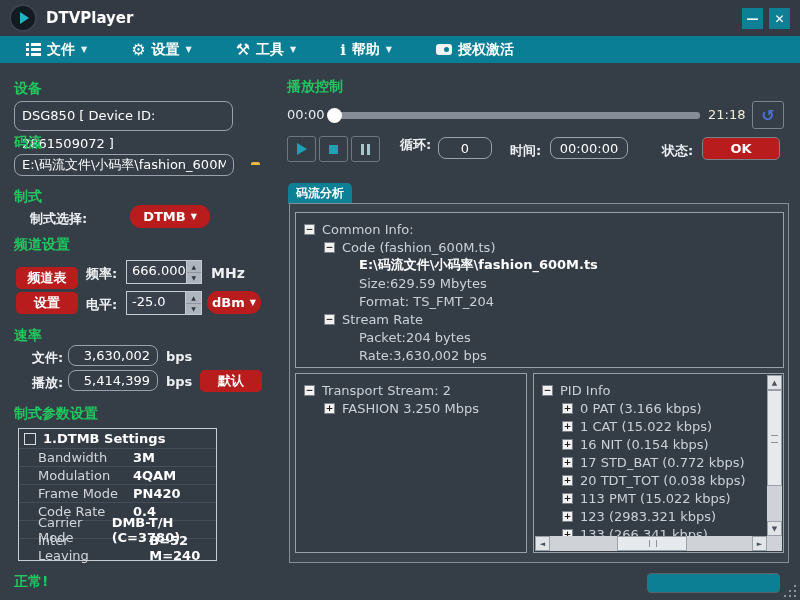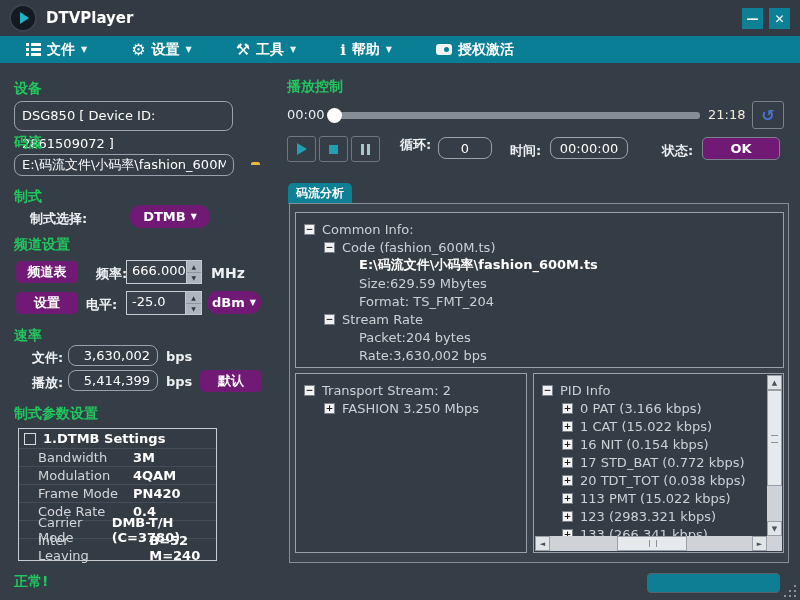--- a/index.html
+++ b/index.html
@@ -33,21 +33,21 @@
   .listicon .b{width:10px;height:3px;background:#fff;}
   .licicon{width:16px;height:11px;background:#f2f4f5;border-radius:3px;position:relative;}
   .licicon:after{content:"";position:absolute;right:3px;top:3px;width:5px;height:5px;border-radius:50%;background:#0a7e94;}
 
   
   .seclabel{position:absolute;color:#22c55e;font-weight:bold;font-size:14px;}
   .lbl{position:absolute;color:#eef1f3;font-weight:bold;font-size:13px;}
   .inputbox{position:absolute;background:transparent;border:1px solid #9aa1ab;border-radius:8px;
             color:#fff;font-size:13px;box-sizing:border-box;padding:0 7px;outline:none;
             font-family:"DejaVu Sans","Liberation Sans",sans-serif;}
-  .tealbtn{position:absolute;background:#701a75;color:#fff;font-weight:bold;border:none;
+  .tealbtn{position:absolute;background:#b91c1c;color:#fff;font-weight:bold;border:none;
            border-radius:5px;font-size:13px;cursor:pointer;display:flex;align-items:center;
            justify-content:center;gap:5px;font-family:"DejaVu Sans","Liberation Sans",sans-serif;}
   .pill{border-radius:11px;}
   .dnarrow{font-size:8px;}
 
   .spinner{position:absolute;border:1px solid #c6cbd1;background:#39414c;box-sizing:border-box;display:flex;}
   .spinner .val{flex:1;color:#fff;font-size:13px;padding:2px 0 0 5px;}
   .spinbtns{width:15px;border-left:1px solid #c6cbd1;background:#aeb5bf;display:flex;flex-direction:column;}
   .spinbtns .sb{flex:1;display:flex;align-items:center;justify-content:center;font-size:6px;color:#2e3845;cursor:pointer;}
   .spinbtns .sb:first-child{border-bottom:1px solid #8e95a0;}
@@ -175,22 +175,22 @@
   <button class="folderbtn"><span class="folder"></span></button>
 
   <div class="seclabel" style="left:14px;top:188px;">制式</div>
   <div class="lbl" style="left:30px;top:210px;">制式选择:</div>
   <button class="tealbtn pill" style="left:130px;top:205px;width:80px;height:23px;">
     <span>DTMB</span>
     <span class="dnarrow">▼</span>
   </button>
 
   <div class="seclabel" style="left:14px;top:236px;">频道设置</div>
-  <button class="tealbtn" style="left:16px;top:261px;width:62px;height:22px;">频道表</button>
-  <div class="lbl" style="left:96px;top:265px;">频率:</div>
+  <button class="tealbtn" style="left:16px;top:267px;width:62px;height:22px;">频道表</button>
+  <div class="lbl" style="left:86px;top:265px;">频率:</div>
   <div class="spinner" style="left:126px;top:260px;width:76px;height:24px;">
     <span class="val">666.000</span>
     <span class="spinbtns">
       <span class="sb">▲</span>
       <span class="sb">▼</span>
     </span>
   </div>
   <div class="lbl" style="left:211px;top:265px;font-size:14px;">MHz</div>
 
   <button class="tealbtn" style="left:16px;top:292px;width:62px;height:22px;">设置</button>

